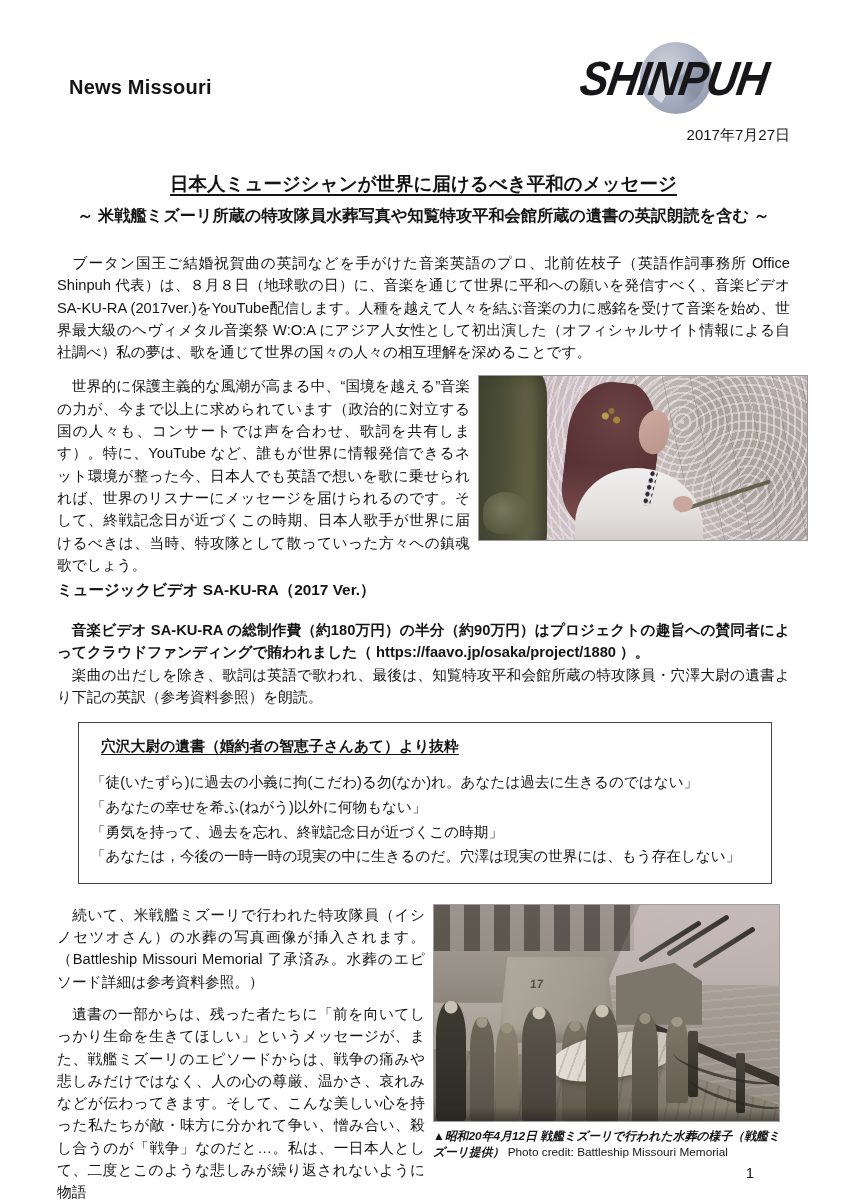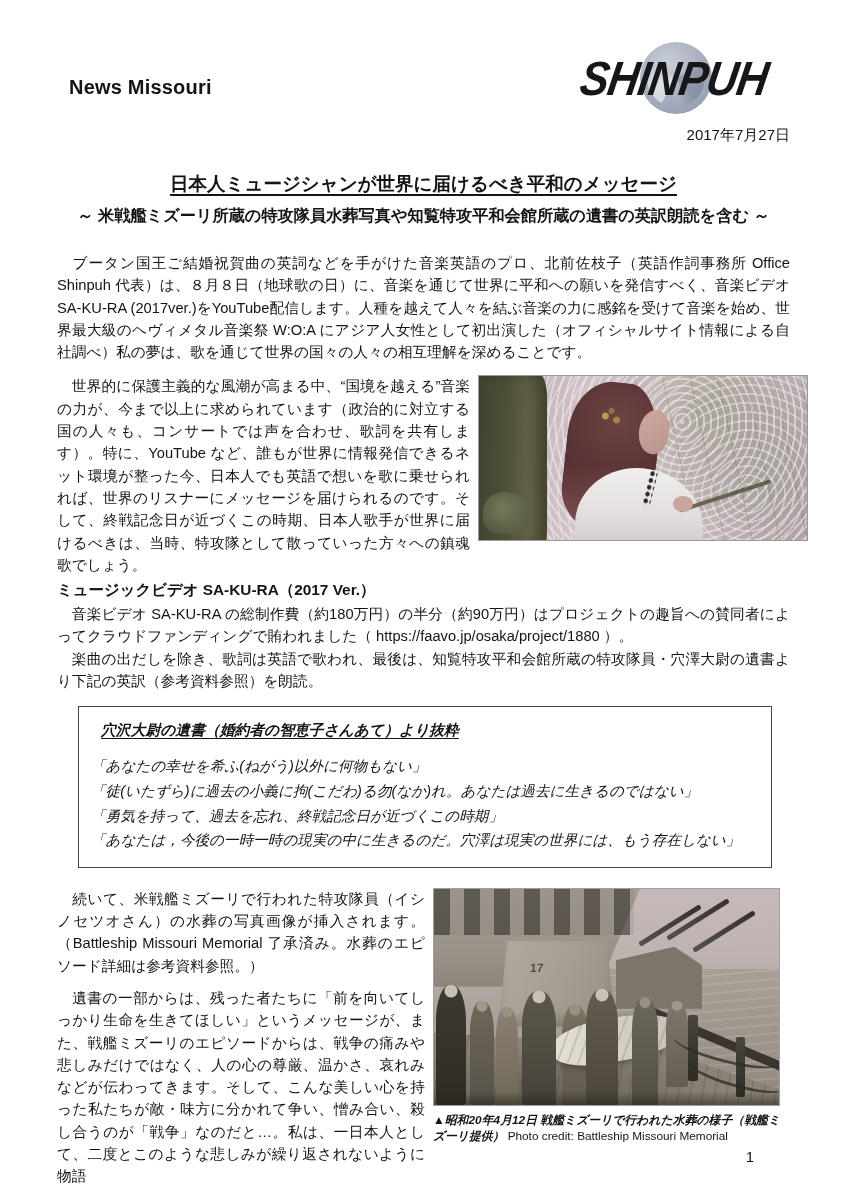--- a/index.html
+++ b/index.html
@@ -70,24 +70,24 @@
     border-radius:48% 52% 12% 12% / 70% 75% 10% 10%; }
   .p1-beads { position:absolute; left:167px; top:94px; width:8px; height:36px; transform:rotate(14deg);
     background-image: radial-gradient(circle, #2e2633 2px, transparent 2.6px); background-size:6px 7px; }
   .p1-twig { position:absolute; left:198px; top:118px; width:96px; height:4px; transform:rotate(-18deg);
     background:#55523d; border-radius:2px; opacity:.85; }
   .p1-hand { position:absolute; left:194px; top:120px; width:20px; height:16px;
     background:#c9a69c; border-radius:50%; }
 
   
   .mv-heading { margin-top:4px; font-size:15.4px; font-weight:700; line-height:20px; }
-  .mv-p { margin-top:3px; }
-
-  
-  .quote-box { margin:14px 18px 0 21px; border:1.5px solid #454545; padding:12px 28px 14px 12px;font-style:italic; }
+  .mv-p { margin-top:19px;font-weight:bold; }
+
+  
+  .quote-box { margin:14px 18px 0 21px; border:1.5px solid #454545; padding:12px 28px 14px 12px; }
   .qb-heading { margin:2px 0 14px 10px; font-size:14.8px; font-weight:700; }
   .qb-heading span { text-decoration:underline; text-decoration-thickness:1.3px; text-underline-offset:3px; }
   .qb-line { font-size:14.6px; line-height:24.6px; }
 
   
   .section2 { margin-top:20px; display:flex; width:723px; }
   .col-text2 { flex:0 0 368px; }
   .s2-gap { flex:0 0 8px; }
   .col-photo2 { flex:0 0 347px; }
   .col-text2 .body + .body { margin-top:10px; }
@@ -190,22 +190,22 @@
         <div class="p1-hand"></div>
       </div>
     </div>
 
     <h2 class="mv-heading">ミュージックビデオ SA-KU-RA（2017 Ver.）</h2>
     <p class="body mv-p">　音楽ビデオ SA-KU-RA の総制作費（約180万円）の半分（約90万円）はプロジェクトの趣旨への賛同者によってクラウドファンディングで賄われました（ https://faavo.jp/osaka/project/1880 ）。</p>
     <p class="body">　楽曲の出だしを除き、歌詞は英語で歌われ、最後は、知覧特攻平和会館所蔵の特攻隊員・穴澤大尉の遺書より下記の英訳（参考資料参照）を朗読。</p>
 
     <div class="quote-box">
       <div class="qb-heading"><span>穴沢大尉の遺書（婚約者の智恵子さんあて）より抜粋</span></div>
+      <div class="qb-line">「徒(いたずら)に過去の小義に拘(こだわ)る勿(なか)れ。あなたは過去に生きるのではない」</div>
       <div class="qb-line">「あなたの幸せを希ふ(ねがう)以外に何物もない」</div>
-      <div class="qb-line">「徒(いたずら)に過去の小義に拘(こだわ)る勿(なか)れ。あなたは過去に生きるのではない」</div>
       <div class="qb-line">「勇気を持って、過去を忘れ、終戦記念日が近づくこの時期」</div>
       <div class="qb-line">「あなたは，今後の一時一時の現実の中に生きるのだ。穴澤は現実の世界には、もう存在しない」</div>
     </div>
 
     <div class="section2">
       <div class="col-text2">
         <p class="body">　続いて、米戦艦ミズーリで行われた特攻隊員（イシノセツオさん）の水葬の写真画像が挿入されます。（Battleship Missouri Memorial 了承済み。水葬のエピソード詳細は参考資料参照。）</p>
         <p class="body">　遺書の一部からは、残った者たちに「前を向いてしっかり生命を生きてほしい」というメッセージが、また、戦艦ミズーリのエピソードからは、戦争の痛みや悲しみだけではなく、人の心の尊厳、温かさ、哀れみなどが伝わってきます。そして、こんな美しい心を持った私たちが敵・味方に分かれて争い、憎み合い、殺し合うのが「戦争」なのだと…。私は、一日本人として、二度とこのような悲しみが繰り返されないように物語</p>
       </div>
       <div class="s2-gap"></div>

